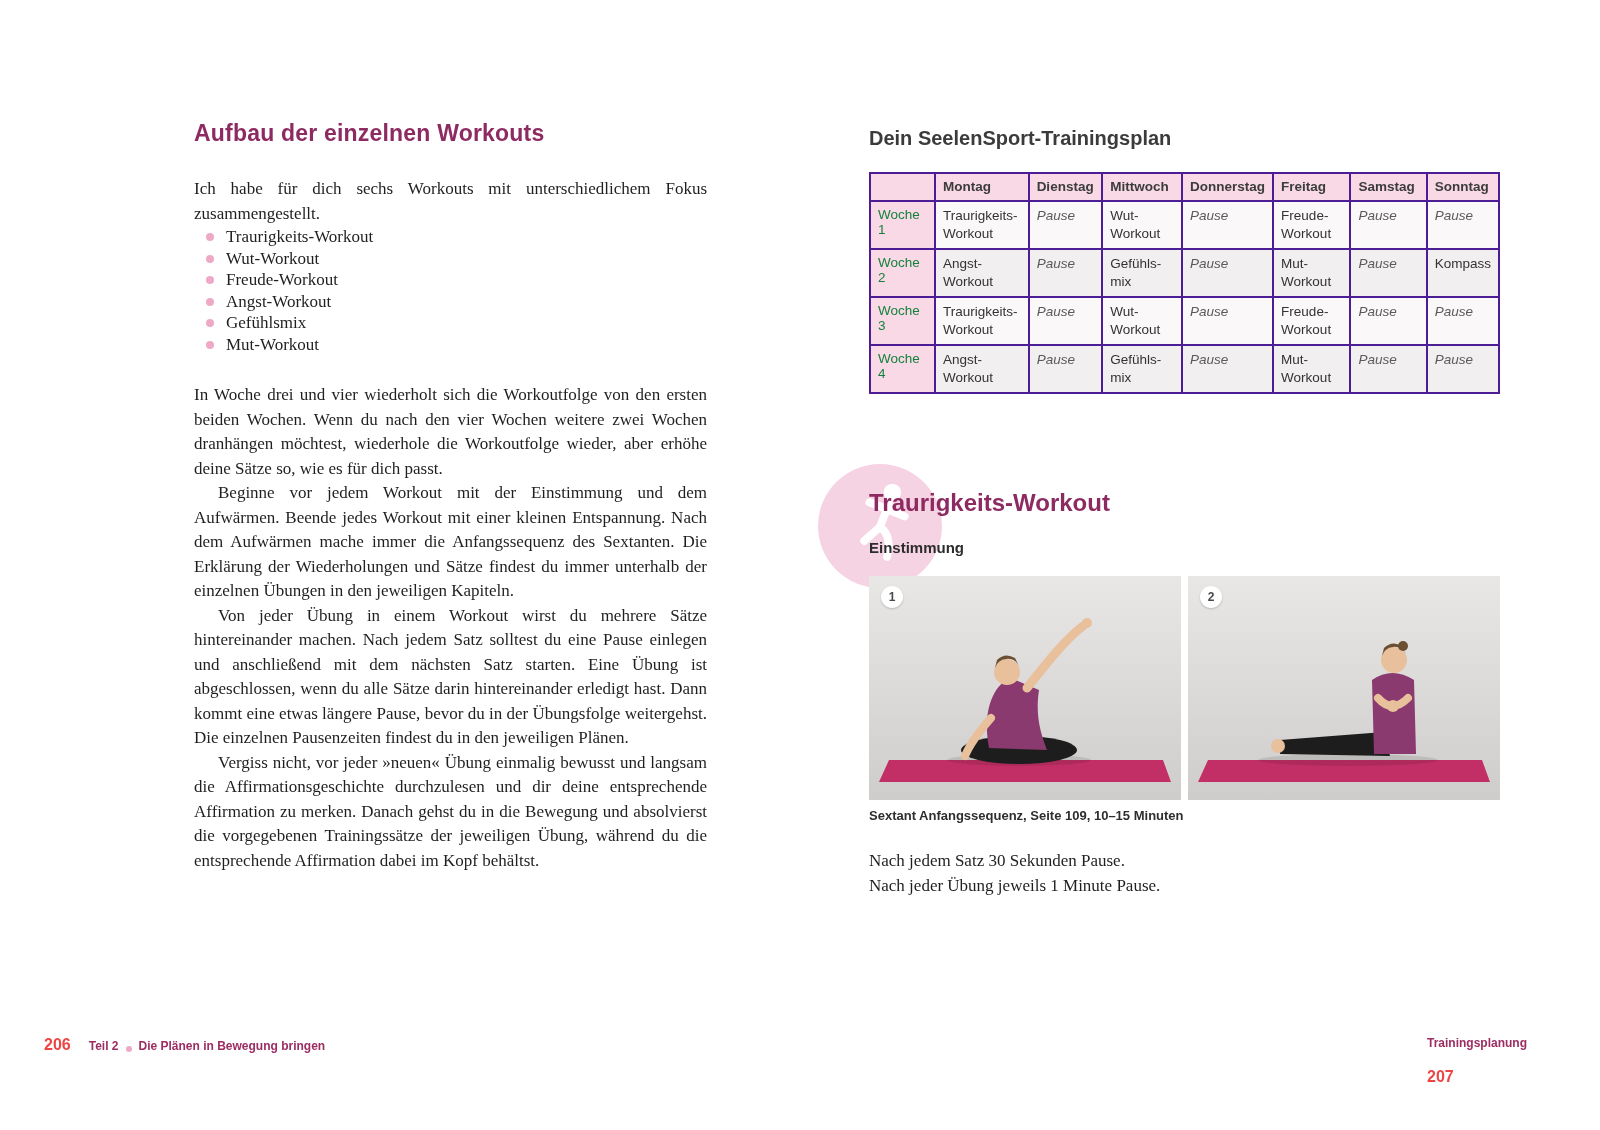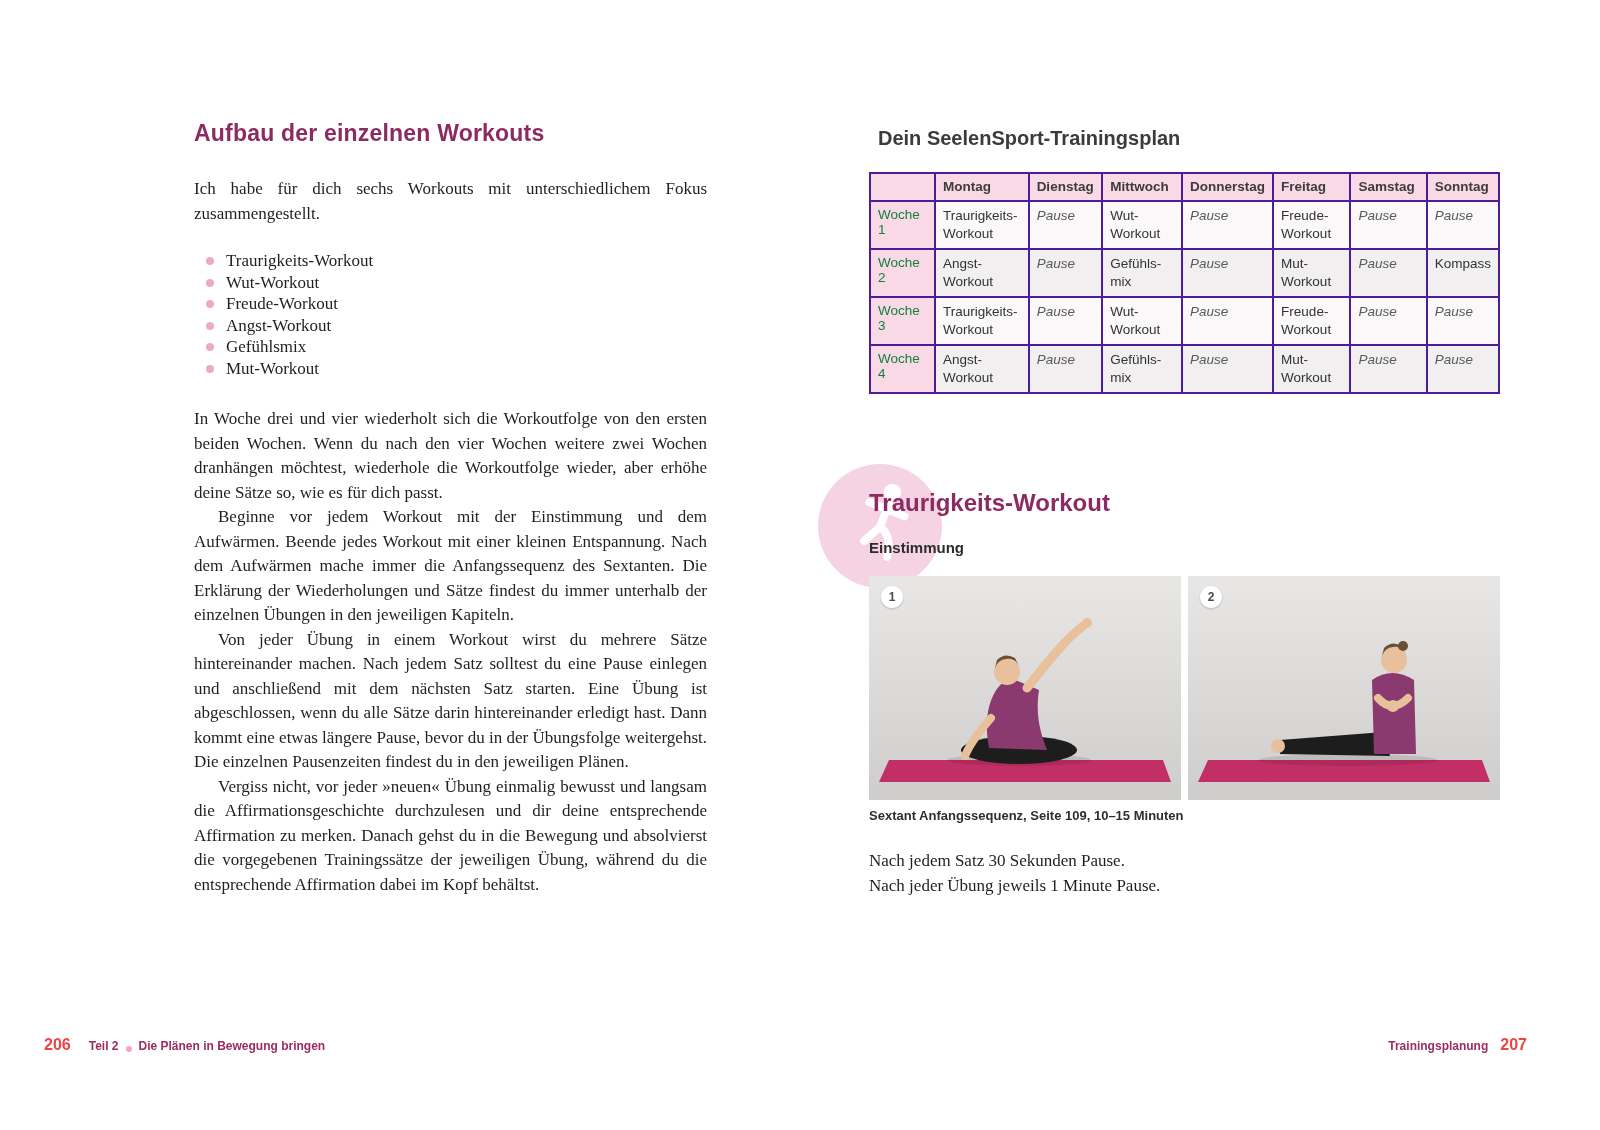--- a/index.html
+++ b/index.html
@@ -18,37 +18,37 @@
   }
   .left-heading {
     font-family: "Liberation Sans", sans-serif;
     font-size: 23px; font-weight: bold; color: #8e2a62;
     margin-bottom: 30px; letter-spacing: 0.2px;
   }
   .body-text {
     font-size: 17px; line-height: 24.5px; text-align: justify;
     hyphens: auto; -webkit-hyphens: auto;
   }
-  .intro { margin-bottom: 24px; }
+  .intro { }
   .bullet-list { list-style: none; margin: 0 0 28px 12px; }
   .bullet-list li {
     font-size: 17px; line-height: 21.5px; position: relative; padding-left: 20px;
   }
   .bullet-list li::before {
     content: ""; position: absolute; left: 0; top: 7px;
     width: 8px; height: 8px; border-radius: 50%; background: #eda9c6;
   }
   .para { margin-bottom: 0; }
   .para.indent { text-indent: 24px; }
 
   
   .right-heading {
     position: absolute; left: 869px; top: 127px;
     font-family: "Liberation Sans", sans-serif;
-    font-size: 20px; font-weight: bold; color: #3b3b3b; margin-left: 9px;
+    font-size: 20px; font-weight: bold; color: #3b3b3b;
   }
   .plan-table {
     position: absolute; left: 869px; top: 172px; width: 631px;
     border-collapse: collapse;
     font-family: "Liberation Sans", sans-serif;
     font-size: 13.5px; color: #333;
   }
   .plan-table th, .plan-table td {
     border: 2px solid #4c1d95; padding: 5px 7px;
     text-align: left; vertical-align: top;
@@ -109,21 +109,21 @@
     font-size: 17px; line-height: 25px;
   }
 
   
   .footer-left {
     position: absolute; left: 44px; top: 1036px;
     display: flex; align-items: baseline; gap: 18px;
   }
   .footer-right {
     position: absolute; right: 73px; top: 1036px;
-    display: flex; align-items: baseline; gap: 12px;
+    display: flex; align-items: baseline; gap: 18px; flex-direction: column;
   }
   .folio {
     font-family: "Liberation Sans", sans-serif;
     font-size: 16px; font-weight: bold; color: #ef4444;
   }
   .running-title {
     font-family: "Liberation Sans", sans-serif;
     font-size: 12px; font-weight: bold; color: #9c2d63;
     display: flex; align-items: flex-end; gap: 7px;
   }

